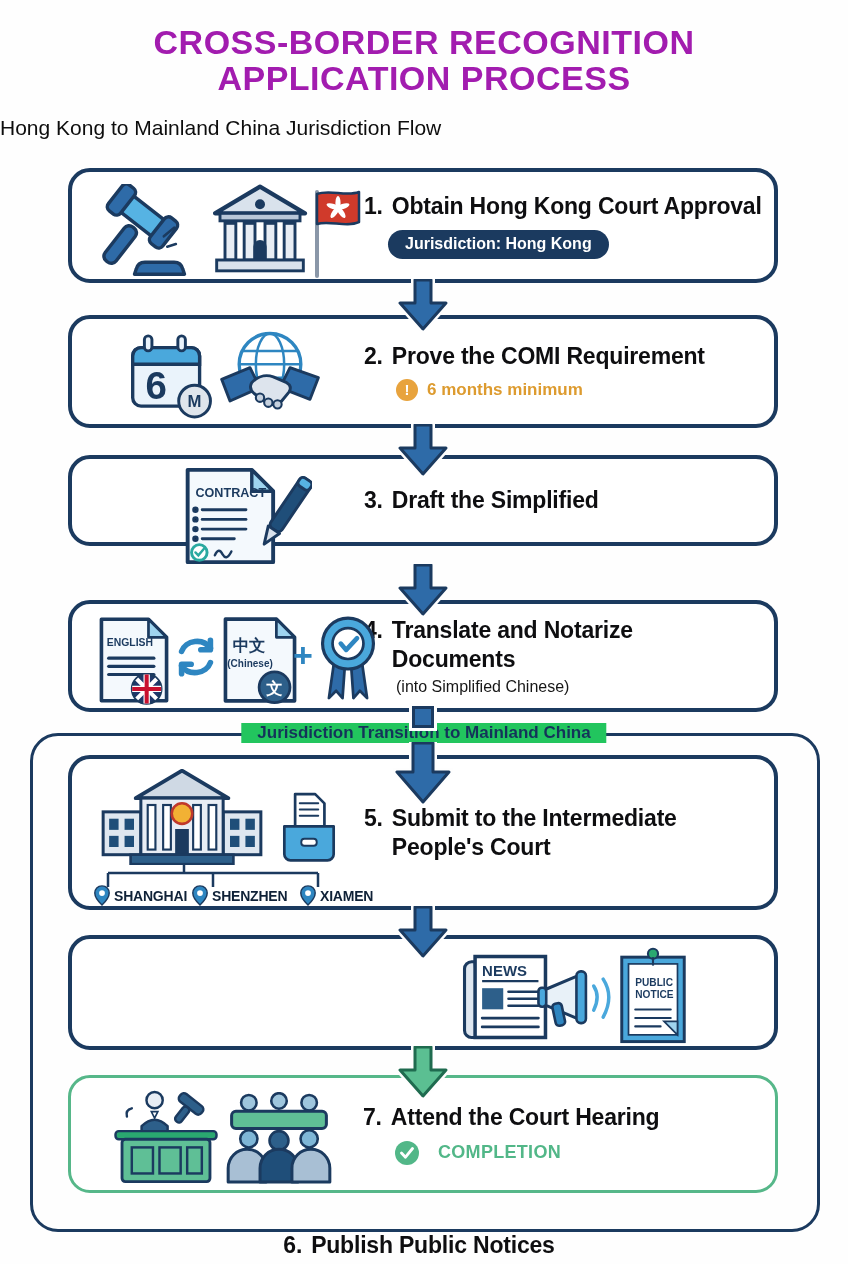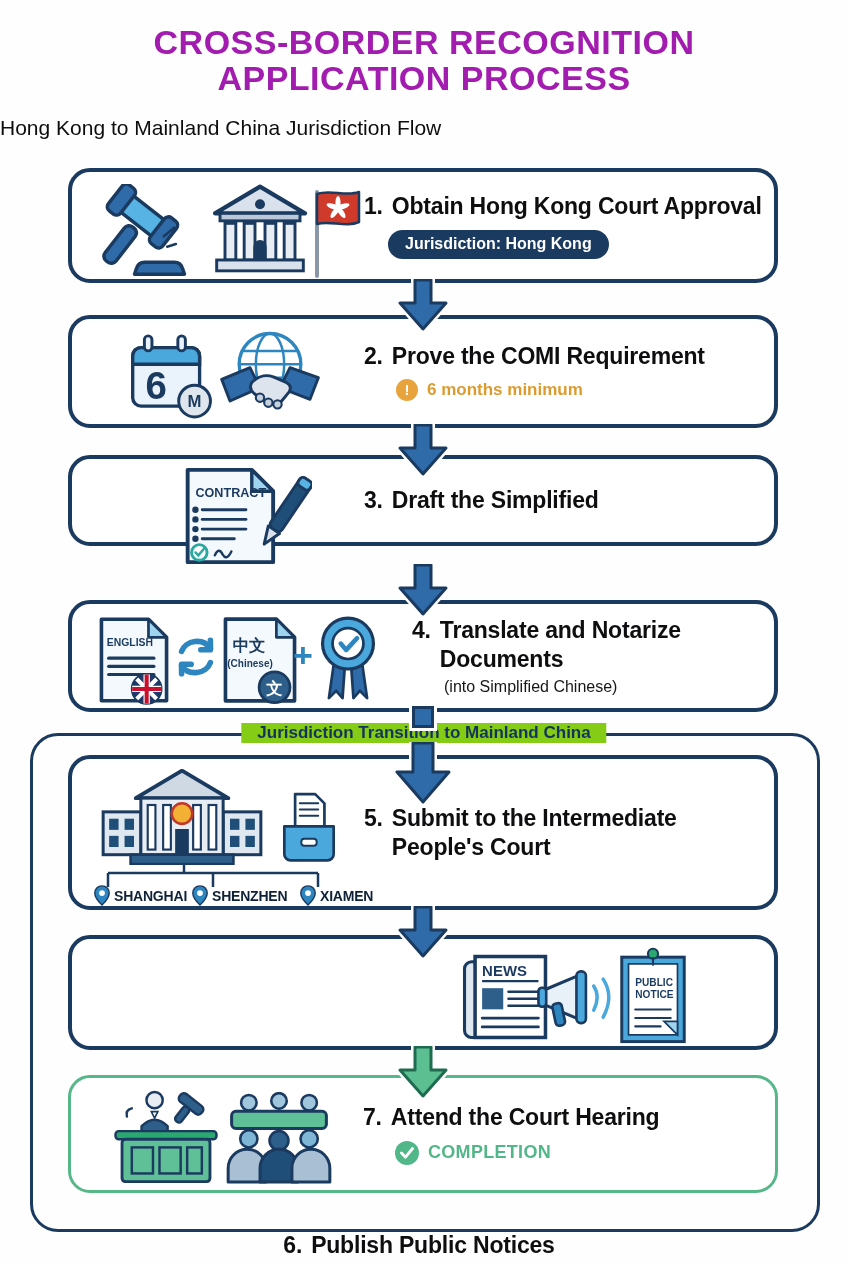--- a/index.html
+++ b/index.html
@@ -34,32 +34,32 @@
   .w330 { max-width:330px; }
   .badge {
     display:inline-block; margin:9px 0 0 24px; background:#1b3a5f; color:#fff;
     font-size:16px; font-weight:bold; padding:5px 17px 6px; border-radius:18px;
   }
   .warn-row { display:flex; align-items:center; gap:9px; margin:8px 0 0 32px;
     color:#dd9b2f; font-size:17px; font-weight:bold; }
   .warn-ic { width:22px; height:22px; border-radius:50%; background:#e8a33d; color:#fff;
     font-size:15px; font-weight:bold; display:flex; align-items:center; justify-content:center; }
   .note { margin:5px 0 0 32px; font-size:16px; color:#161616; }
-  .done-row { display:flex; align-items:center; gap:9px; margin:9px 0 0 32px;
+  .done-row { display:flex; align-items:center; gap:19px; margin:9px 0 0 32px;
     color:#52b788; font-size:18px; font-weight:bold; letter-spacing:.3px;text-align:center; }
   .done-ic { width:24px; height:24px; border-radius:50%; background:#52b788;
     display:flex; align-items:center; justify-content:center; }
   
   .mainland {
     position:absolute; left:30px; top:733px; width:790px; height:499px;
     border:3px solid #1b3a5f; border-radius:28px; z-index:1;
   }
   .transition-label {
     position:absolute; left:424px; top:733px; transform:translate(-50%,-50%);
-    background:#84cc16; padding:0 16px; font-size:17px; font-weight:bold;
+    background:#22c55e; padding:0 16px; font-size:17px; font-weight:bold;
     color:#14335a; z-index:3; white-space:nowrap;
   }
   
   .arrow { position:absolute; z-index:4; }
   .shaft {
     position:absolute; left:412px; top:706px; width:22px; height:22px;
     background:#2e6ba8; border:3px solid #1b3a5f; box-shadow:0 0 0 3px #fefefe; z-index:4;
   }
   
   .pin-item { position:absolute; display:flex; align-items:center; gap:4px; }
@@ -188,21 +188,21 @@
       </svg>
     </div>
     <div class="text-zone">
       <div class="step-title">
         <span class="step-num">3.</span>
         <span>Draft the Simplified</span>
       </div>
     </div>
   </div>
 
-  <div class="box" style="top:600px;height:112px;gap:48px;">
+  <div class="box" style="top:600px;height:112px;">
     <div class="icon-zone">
       <svg class="ic" style="left:24px;top:10px" width="76" height="92" viewBox="0 0 84 100">
         <path d="M6 5 h52 l20 20 v70 h-72 z" fill="#f4f9fd" stroke="#1b3a5f" stroke-width="4" stroke-linejoin="round"></path>
         <path d="M58 5 l20 20 h-20 z" fill="#9fd4ef" stroke="#1b3a5f" stroke-width="3" stroke-linejoin="round"></path>
         <text x="12" y="35" font-size="11.5" font-weight="bold" fill="#1b3a5f">ENGLISH</text>
         <g stroke="#1b3a5f" stroke-width="3.5" stroke-linecap="round">
           <line x1="14" y1="48" x2="64" y2="48"></line>
             <line x1="14" y1="57" x2="64" y2="57"></line>
             <line x1="14" y1="66" x2="64" y2="66"></line>
         </g>

